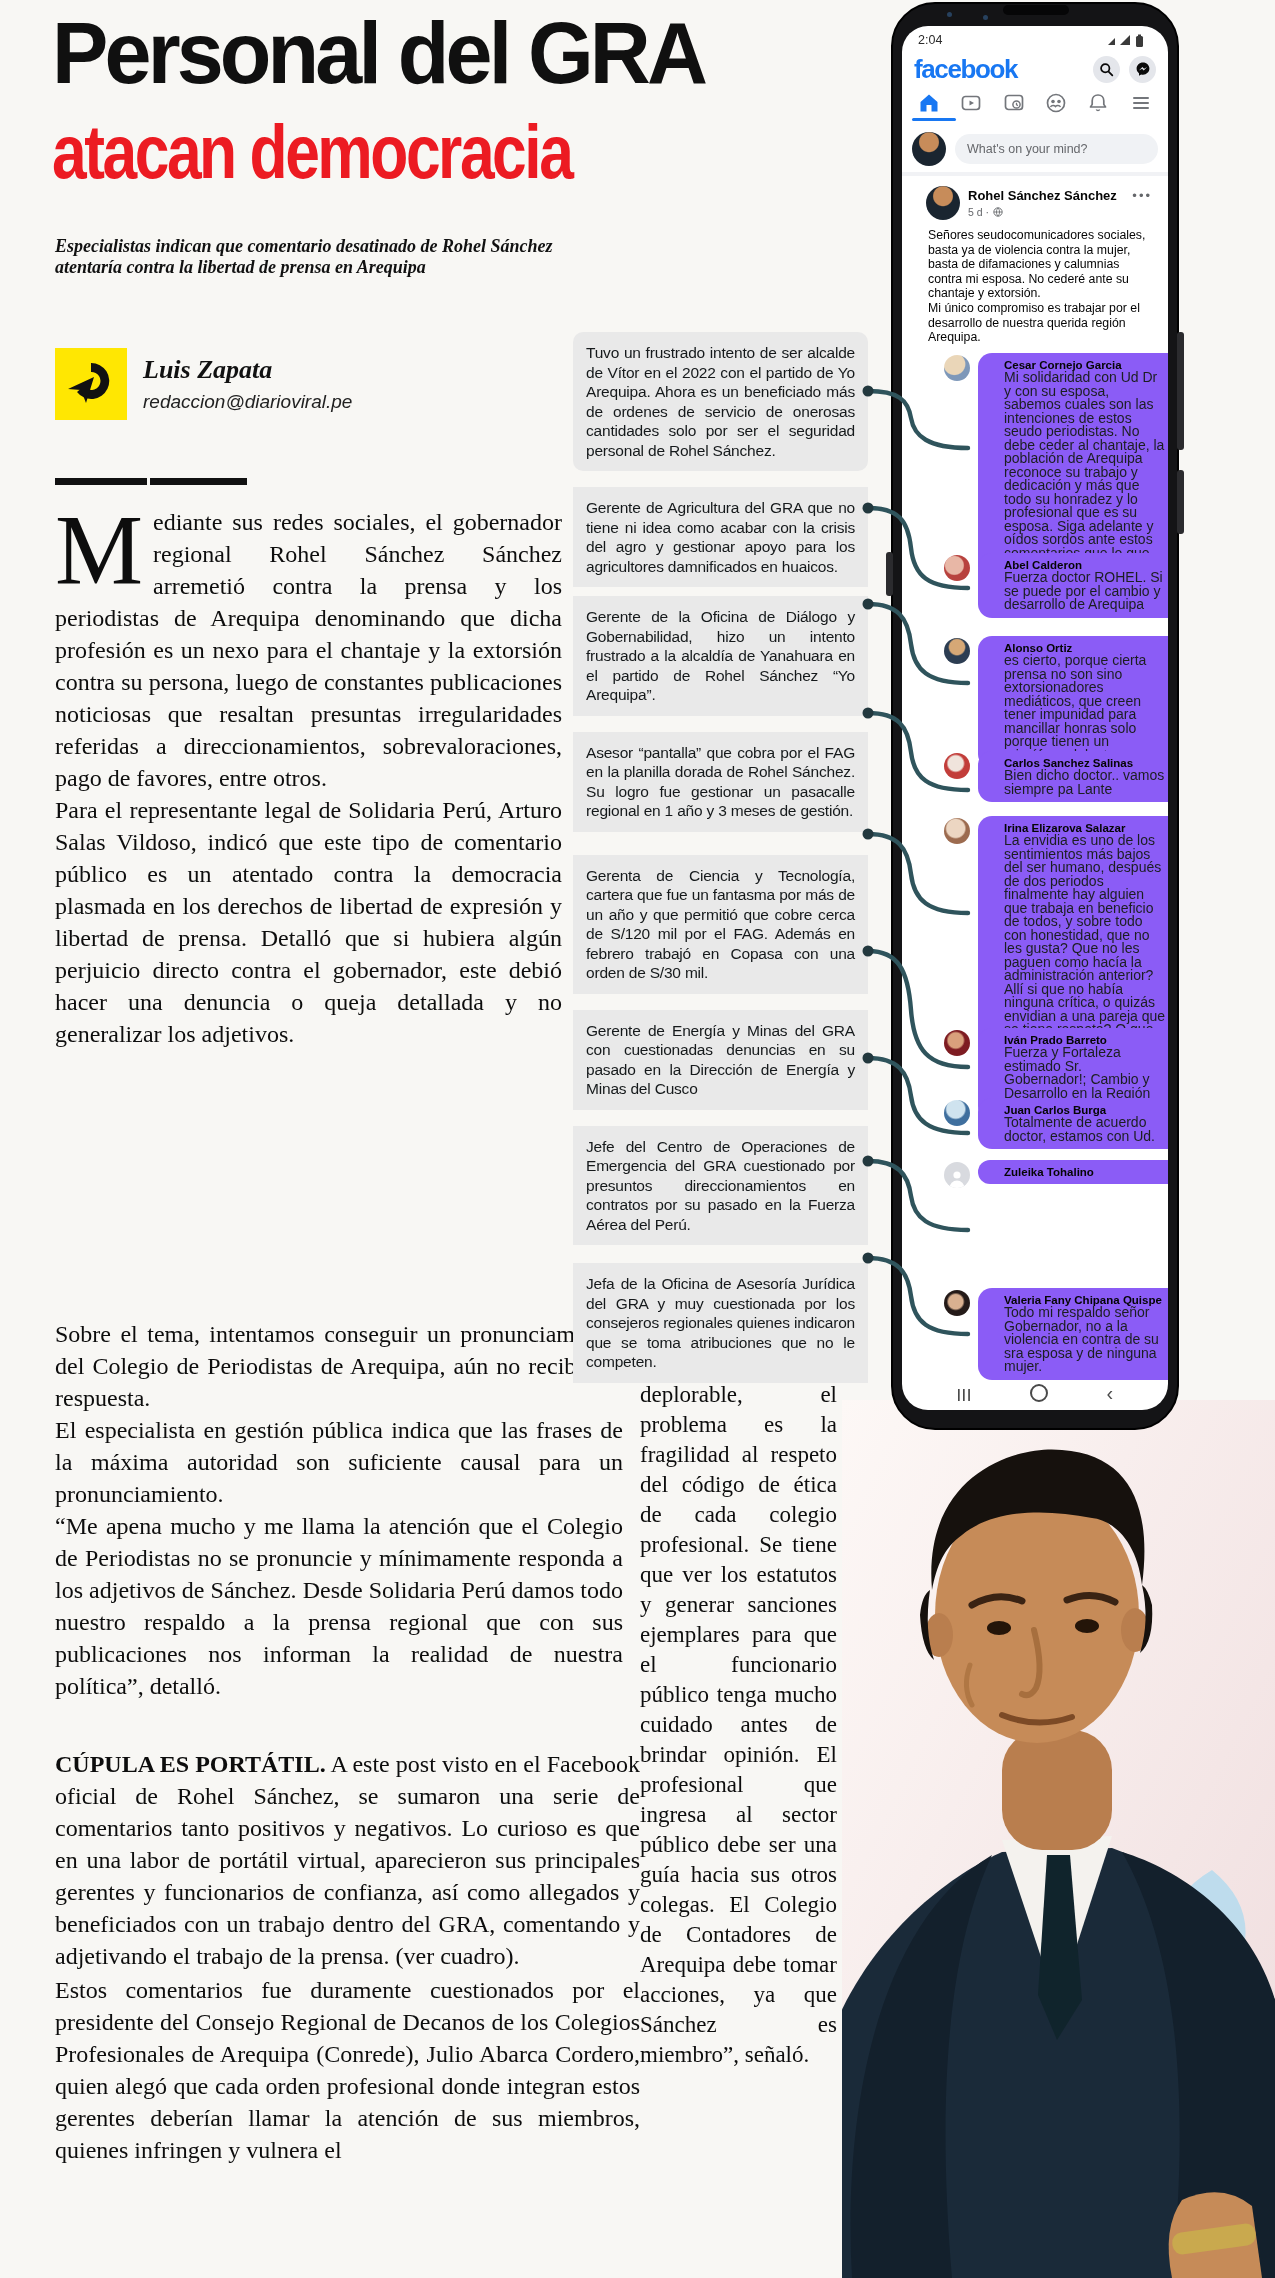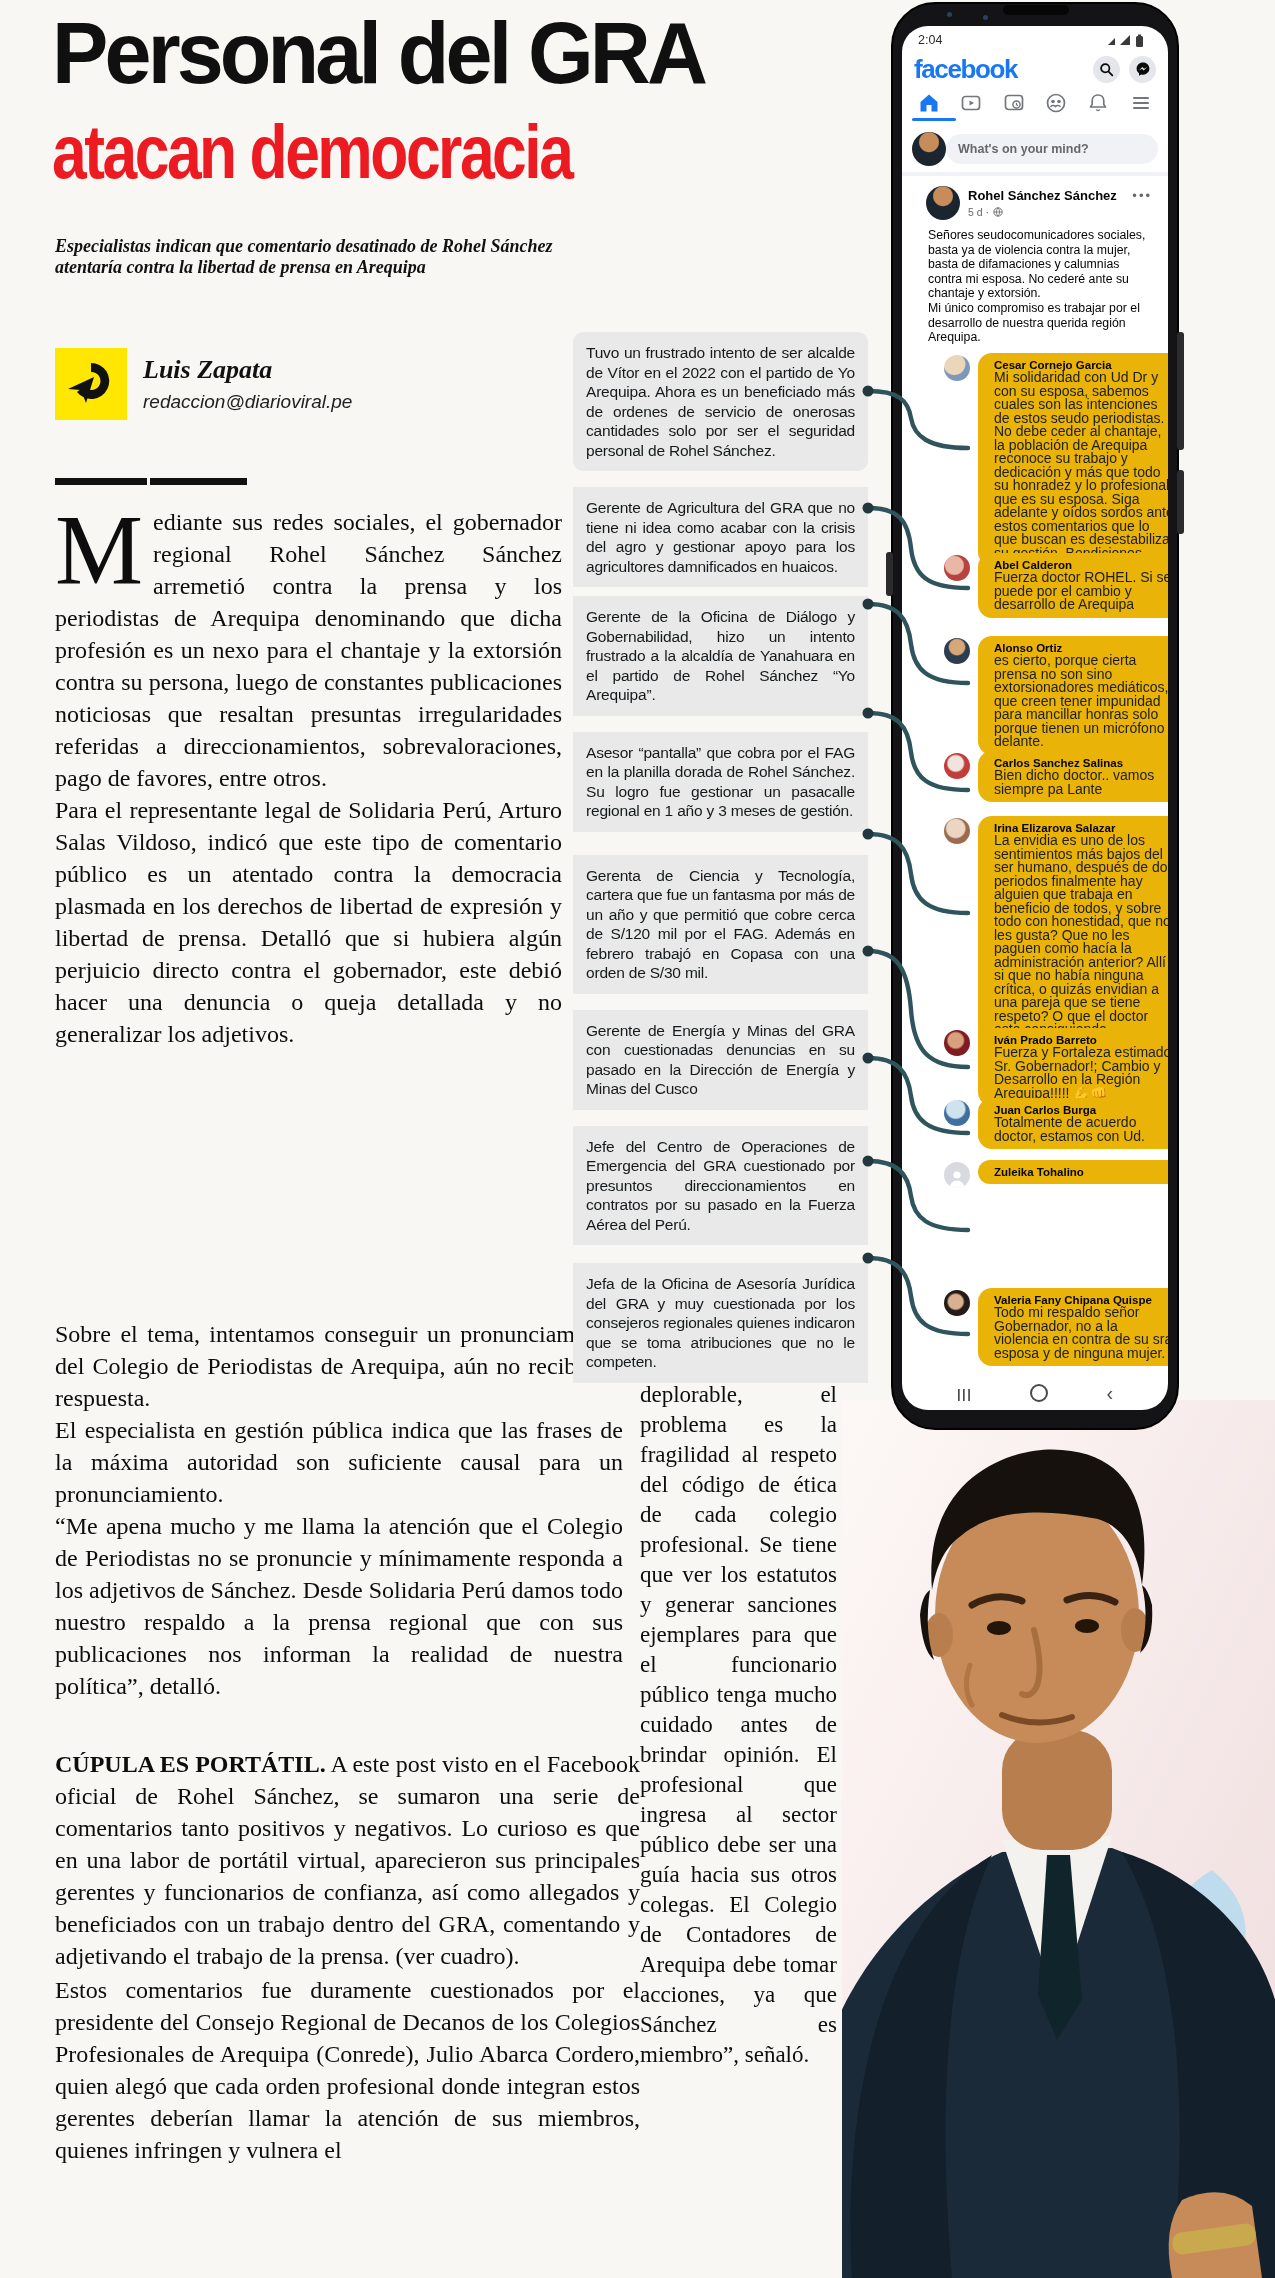--- a/index.html
+++ b/index.html
@@ -55,38 +55,38 @@
        align-items:center;padding:4px 16px 0 16px;box-sizing:border-box;font-size:12.5px;color:#2b2b2b;}
   .fbheader{position:absolute;left:0;top:26px;width:100%;height:34px;display:flex;align-items:center;
        padding:0 12px;box-sizing:border-box;}
   .fb-logo{font-size:26px;font-weight:700;letter-spacing:-1.4px;color:#1877f2;flex:1;}
   .circle-btn{width:27px;height:27px;border-radius:50%;background:#e4e6eb;display:flex;align-items:center;
        justify-content:center;margin-left:9px;}
   .fbtabs{position:absolute;left:0;top:62px;width:100%;height:30px;display:flex;justify-content:space-around;
        align-items:center;padding:0 6px;box-sizing:border-box;}
   .tab{position:relative;width:30px;height:28px;display:flex;align-items:center;justify-content:center;}
   .tab-underline{position:absolute;left:10px;top:92px;width:44px;height:3px;background:#1877f2;border-radius:2px;}
-  .composer{position:absolute;left:0;top:100px;width:100%;display:flex;align-items:center;
-       padding:6px 10px;box-sizing:border-box;font-weight:bold;}
+  .composer{position:absolute;left:0;top:100px;width:100%;display:flex;align-items:center;gap:9px;
+       padding:6px 10px;box-sizing:border-box;}
   .avatar{border-radius:50%;flex:none;}
   .av-rohel{background:radial-gradient(circle at 50% 30%,#c78c5a 0 32%,#1a2530 36%);}
   .pill{flex:1;height:30px;background:#f0f2f5;border-radius:16px;display:flex;align-items:center;
        padding-left:12px;font-size:12.5px;color:#65676b;}
   .hr-soft{position:absolute;left:0;top:146px;width:100%;height:4px;background:#f1f2f5;}
   .post{position:absolute;left:0;top:160px;width:100%;}
   .post-head{position:relative;height:40px;}
   .post-name{position:absolute;left:66px;top:2px;font-size:13px;font-weight:700;color:#050505;}
   .post-meta{position:absolute;left:66px;top:20px;font-size:10.5px;color:#65676b;display:flex;gap:4px;align-items:center;}
   .post-menu{position:absolute;right:16px;top:2px;font-size:13px;letter-spacing:2px;color:#65676b;}
   .post-text{position:absolute;left:26px;top:42px;width:222px;font-size:12.3px;line-height:14.6px;color:#050505;}
   .post-text p{margin:0;}
   .comment{position:absolute;left:0;width:100%;}
   .c-av{position:absolute;left:42px;top:2px;width:26px;height:26px;border-radius:50%;}
-  .bubble{position:absolute;left:76px;top:0;width:214px;background:#eab308;border-radius:14px;
-       padding:6px 16px;box-sizing:border-box;}
+  .bubble{position:absolute;left:76px;top:0;width:214px;background:#8b5cf6;border-radius:14px;
+       padding:6px 26px;box-sizing:border-box;}
   .c-name{font-size:11.5px;font-weight:700;color:#050505;}
   .c-text{font-size:14px;line-height:13.5px;color:#1c1e21;}
   .av-cesar{background:radial-gradient(circle at 40% 35%,#ead6b8 0 45%,#7e98b9 50%);}
   .av-abel{background:radial-gradient(circle at 40% 40%,#e8b7a6 0 40%,#b8423e 46%);}
   .av-alonso{background:radial-gradient(circle at 50% 35%,#d6a876 0 35%,#2c3d52 42%);}
   .av-carlos{background:radial-gradient(circle at 45% 40%,#f0e4dc 0 35%,#c23d3a 44%);}
   .av-irina{background:radial-gradient(circle at 45% 40%,#ecd6c2 0 42%,#9c6b4f 50%);}
   .av-ivan{background:radial-gradient(circle at 45% 40%,#d9a07c 0 35%,#7e1c22 44%);}
   .av-juan{background:radial-gradient(circle at 45% 35%,#cfe3ef 0 40%,#3f6f9e 48%);}
   .av-zuleika{background:#d8dadf;display:flex;align-items:flex-end;justify-content:center;overflow:hidden;}

